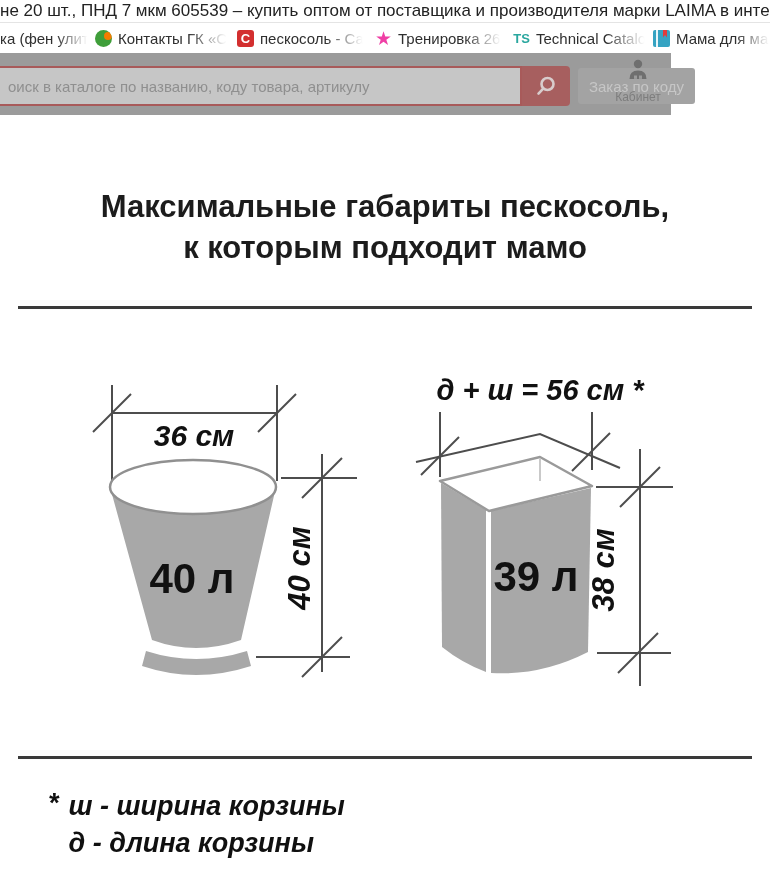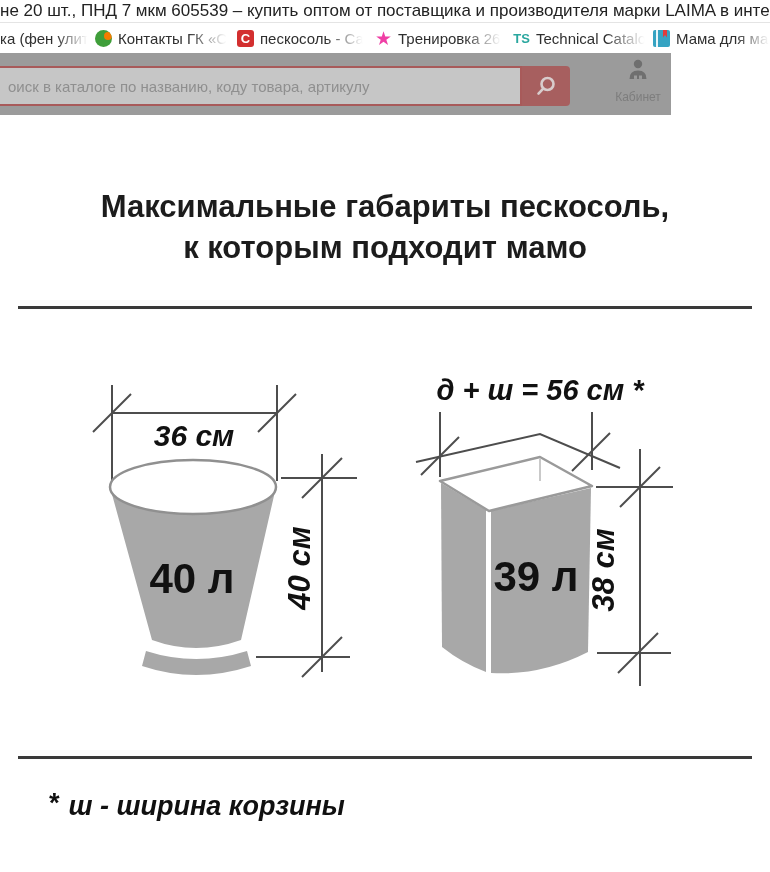--- a/index.html
+++ b/index.html
@@ -143,20 +143,21 @@
 </div>
 
 <div class="site-header">
   <input class="search-input" type="text" placeholder="оиск в каталоге по названию, коду товара, артикулу" style="">
   <button class="search-btn">
     <svg width="22" height="22" viewBox="0 0 22 22">
       <circle cx="12.5" cy="9" r="6" fill="none" stroke="#d8cccc" stroke-width="2.6"></circle>
       <line x1="8.2" y1="13.6" x2="3.5" y2="18.6" stroke="#d8cccc" stroke-width="2.6" stroke-linecap="round"></line>
     </svg>
   </button>
+  <button class="order-btn">Заказ по коду</button>
   <div class="cabinet">
     <svg width="24" height="26" viewBox="0 0 24 26">
       <circle cx="12" cy="6" r="4.2" fill="#6f6f6f"></circle>
       <path d="M3.5 21 Q3.5 12.5 12 12.5 Q20.5 12.5 20.5 21 Z" fill="#6f6f6f"></path>
       <rect x="8" y="17.5" width="3" height="3.4" fill="#9b9b9b"></rect>
       <rect x="13" y="17.5" width="3" height="3.4" fill="#9b9b9b"></rect>
     </svg>
     <div class="cabinet-label">Кабинет</div>
   </div>
 </div>
@@ -220,14 +221,15 @@
   <text x="536" y="591" text-anchor="middle" font-size="42" font-weight="bold" fill="#111">39 л</text>
   <text transform="translate(614 570) rotate(-90)" text-anchor="middle" font-size="31" font-weight="bold" font-style="italic" fill="#111">38 см</text>
 </svg>
 
 <div class="divider divider-bottom"></div>
 
 <div class="footnote">
   <span class="fn-marker">*</span>
   <div class="fn-lines">
     <div>ш - ширина корзины</div>
+    <div>д  - длина корзины</div>
   </div>
 </div>
 
 </body></html>

